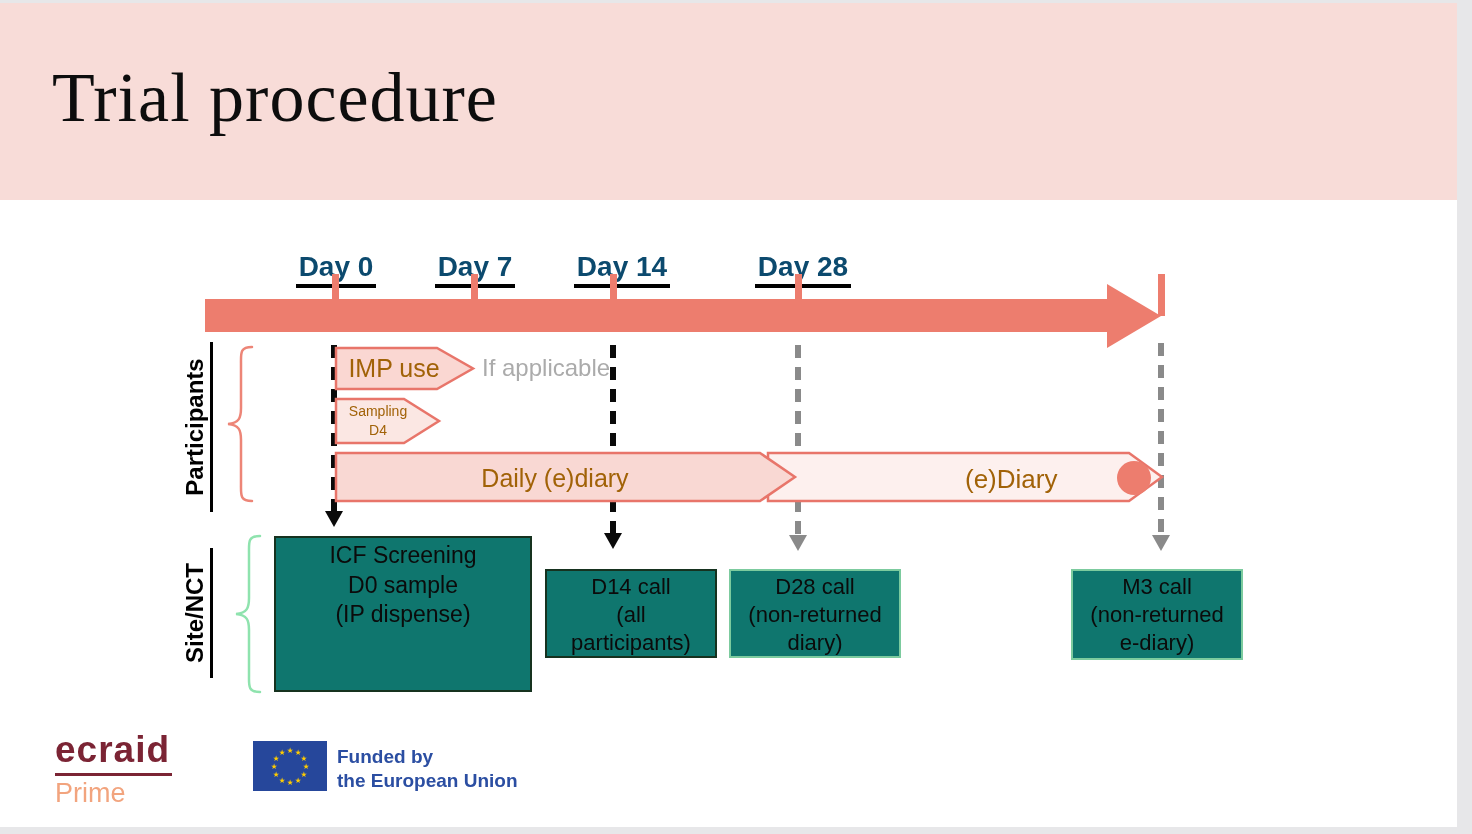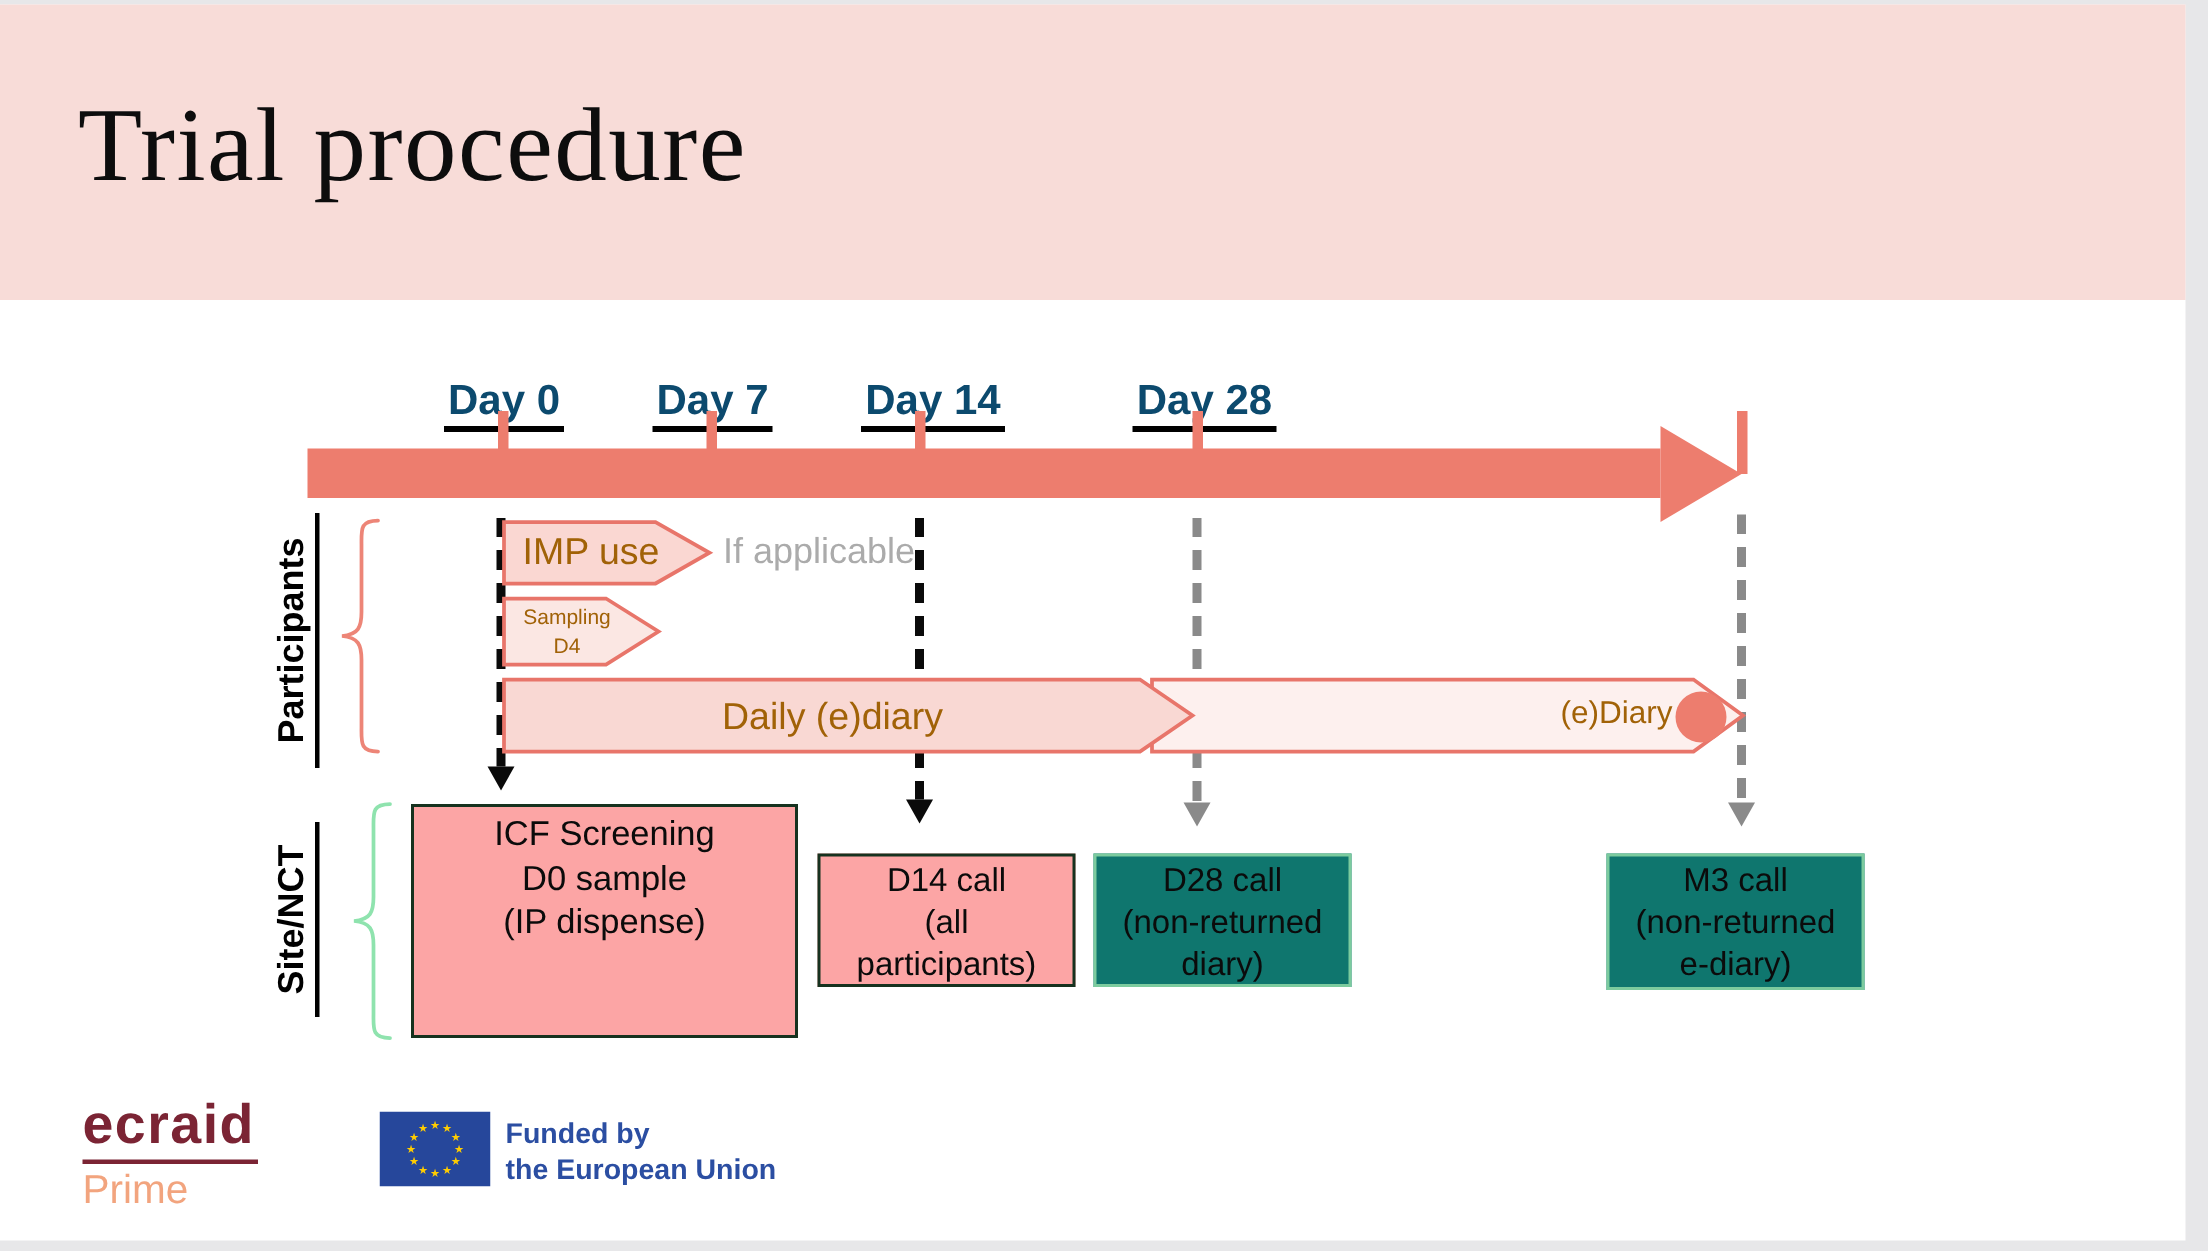--- a/index.html
+++ b/index.html
@@ -36,21 +36,21 @@
   .darr.gray  { border-top: 16px solid #8a8a8a; }
   
   .shape { position: absolute; z-index: 4; }
   .shape-label { position: absolute; z-index: 5; color: #a16207; }
   
   .rotlabel { position: absolute; z-index: 5; text-align: center; font-weight: bold;
     font-size: 24px; color: #000; transform: rotate(-90deg); border-bottom: 3px solid #000;
     padding-bottom: 1px; }
   
   .gbox { position: absolute; z-index: 4; text-align: center; color: #0b0b0b; }
-  .gbox.dark  { background: #fca5a5; border: 2.5px solid #16321f; }
+  .gbox.dark  { background: #0f766e; border: 2.5px solid #16321f; }
   .gbox.light { background: #0f766e; border: 2px solid #7ccb9e; }
   .gbox .ln { display: block; }
   #box-d0 { left: 274px; top: 533px; width: 258px; height: 156px; font-size: 23px;
     line-height: 29.5px; padding-top: 3px; }
   #box-d14 { left: 545px; top: 566px; width: 172px; height: 89px; font-size: 22px;
     line-height: 28px; padding-top: 2px; }
   #box-d28 { left: 729px; top: 566px; width: 172px; height: 89px; font-size: 22px;
     line-height: 28px; padding-top: 2px; }
   #box-m3 { left: 1071px; top: 566px; width: 172px; height: 91px; font-size: 22px;
     line-height: 28px; padding-top: 2px; }
@@ -122,21 +122,21 @@
   </div>
 
   <svg class="shape" style="left:766px; top:448px;" width="400" height="52">
     <polygon points="2,2 363,2 396,26 363,50 2,50" fill="#fdf0ee" stroke="#e8756a" stroke-width="2.5"></polygon>
   </svg>
 
   <svg class="shape" style="left:334px; top:448px;" width="466" height="52">
     <polygon points="2,2 426,2 461,26 426,50 2,50" fill="#f9d8d3" stroke="#e8756a" stroke-width="2.5"></polygon>
   </svg>
   <div class="shape-label" style="left:380px; top:461px; width:350px; text-align:center; font-size:25px;">Daily (e)diary</div>
-  <div class="shape-label" style="left:965px; top:461px; width:150px; text-align:right; font-size:21px;">(e)Diary</div>
+  <div class="shape-label" style="left:965px; top:461px; width:150px; text-align:left; font-size:26px;">(e)Diary</div>
   <div class="circle-marker"></div>
 
   <div id="box-d0" class="gbox dark">
     <span class="ln">ICF Screening</span>
     <span class="ln">D0 sample</span>
     <span class="ln">(IP dispense)</span>
   </div>
   <div id="box-d14" class="gbox dark">
     <span class="ln">D14 call</span>
     <span class="ln">(all</span>

